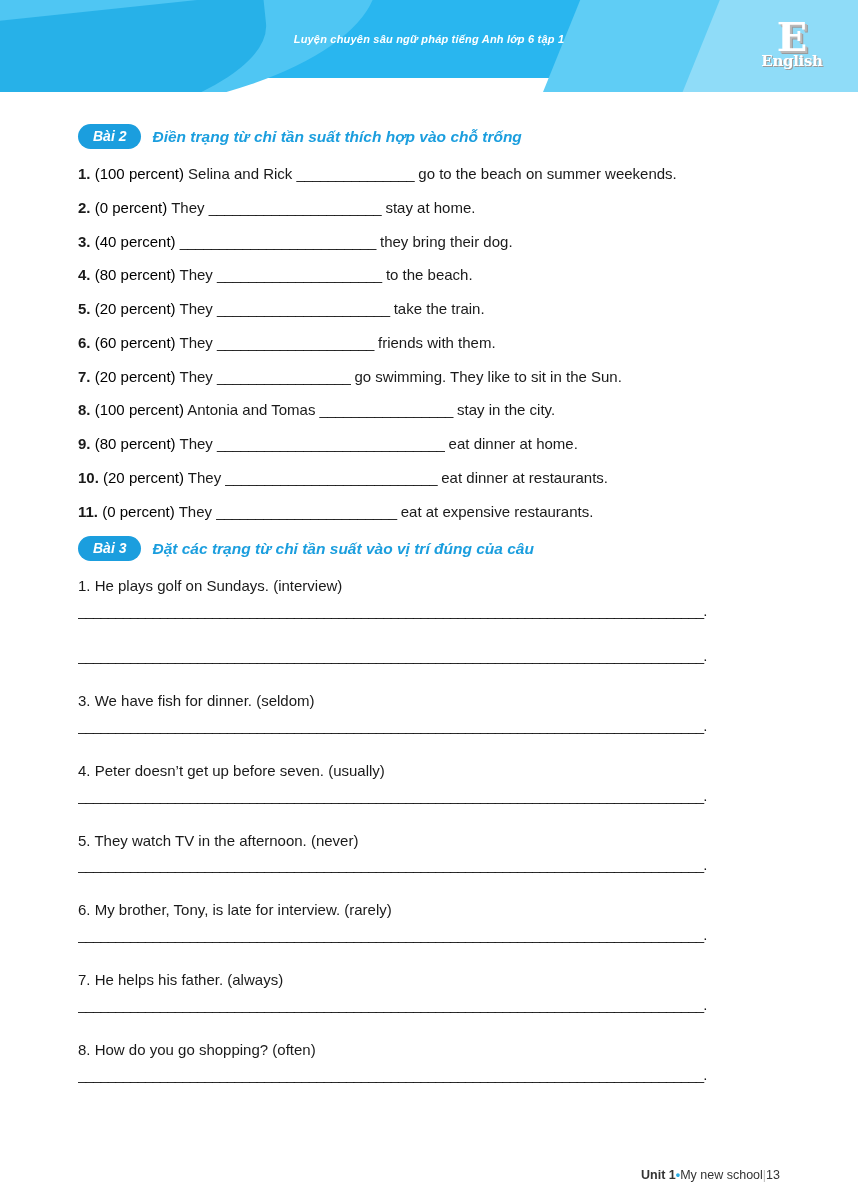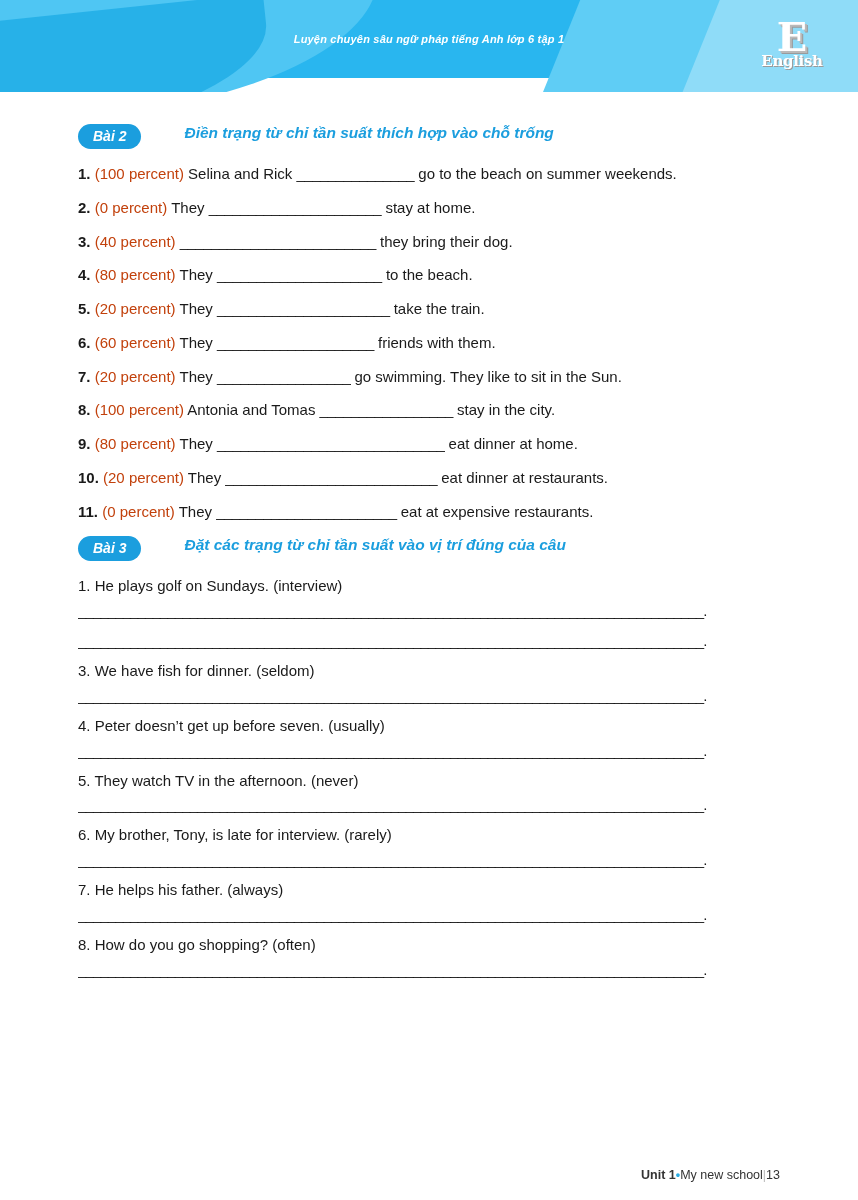--- a/index.html
+++ b/index.html
@@ -101,64 +101,63 @@
 
   
   .page {
     position: relative;
     padding: 18px 78px 0 78px;
   }
 
   
   .ex-head {
     display: flex;
-    align-items: flex-start;
+    align-items: center;
     gap: 11px;
     margin: 14px 0 16px 0;
   }
   .ex-pill {
     background: #1b9ede;
     color: #ffffff;
     font-size: 14px;
     font-weight: bold;
     font-style: italic;
     padding: 5px 15px 6px 15px;
     border-radius: 13px;
     white-space: nowrap;
     line-height: 1;
   }
   .ex-title {
     color: #1b9ede;
     font-size: 15.5px;
     font-weight: bold;
     font-style: italic;
-    margin-left: 32px;
   }
 
   
   .q {
     font-size: 15px;
     line-height: 1.25;
     margin: 0 0 15px 0;
     color: #1a1a1a;
   }
   .q .num { font-weight: bold; }
-  .q .cue { color: #c2410c; }
+  .q .cue { color: #000000; }
   .q .blank { letter-spacing: -0.5px; text-align: center; }
 
   .q2 {
     font-size: 15px;
     line-height: 1.25;
     margin: 0 0 6px 0;
   }
   .ans-line {
     font-size: 15px;
     letter-spacing: -0.9px;
     color: #1a1a1a;
-    margin: 0 0 13px 0;
+    margin: 0 0 28px 0;
     white-space: nowrap;
     overflow: hidden;
   }
 
   
   .footer {
     position: absolute;
     right: 78px;
     bottom: 18px;
     display: flex;

